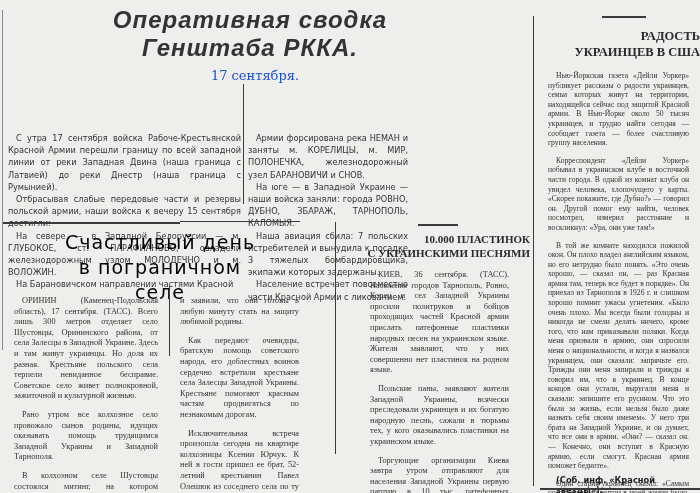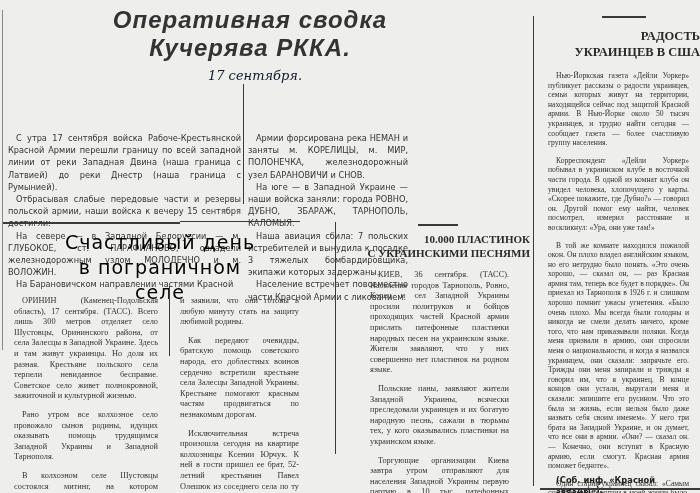--- a/index.html
+++ b/index.html
@@ -14,22 +14,22 @@
   .title-main {
     position: absolute; left: 100px; top: 6px; width: 300px;
     text-align: center;
     font-family: Liberation Sans, sans-serif;
     font-style: italic; font-weight: bold;
     font-size: 24px; line-height: 28px; letter-spacing: 1px;
     color: #333;
   }
   .title-date {
     position: absolute; left: 150px; top: 68px; width: 210px; text-align: center;
-    font-family: "DejaVu Serif", serif; font-style: italic;
-    font-size: 13px; color: #0f172a;
+    font-family: "DejaVu Serif", serif; 
+    font-size: 13px; color: #1d4ed8;
   }
   .svodka-col {
     position: absolute;
     font-family: "DejaVu Sans", sans-serif;
     font-size: 8.2px; line-height: 12.2px;
     color: #333; text-align: justify; margin-top: 48px;
   }
   .svodka-col p { margin: 0; text-indent: 8px; }
   .serif-col {
     position: absolute;
@@ -53,21 +53,21 @@
     position: absolute; font-family: "DejaVu Sans", sans-serif;
     font-size: 8.3px; color: #222; font-weight: bold;
   }
 </style>
 </head>
 <body>
 
 <div>
   <div class="title-main">
     <div>Оперативная сводка</div>
-    <div>Кучерява РККА.</div>
+    <div>Генштаба РККА.</div>
   </div>
   <div class="title-date">17 сентября.</div>
 
   <div class="svodka-col" style="left:8px; top:84px; width:233px;">
     <p>С утра 17 сентября войска Рабоче-Крестьянской Красной Армии перешли границу по всей западной линии от реки Западная Двина (наша граница с Латвией) до реки Днестр (наша граница с Румынией).</p>
     <p>Отбрасывая слабые передовые части и резервы польской армии, наши войска к вечеру 15 сентября достигли:</p>
     <p>На севере — в Западной Белоруссии — м. ГЛУБОКОЕ, ст. ПАРАФИАНОВО, овладели железнодорожным узлом МОЛОДЕЧНО и м. ВОЛОЖИН.</p>
     <p>На Барановичском направлении частями Красной</p>
   </div>
   <div class="rule" style="left:243px; top:84px; width:1px; height:120px;"></div>

